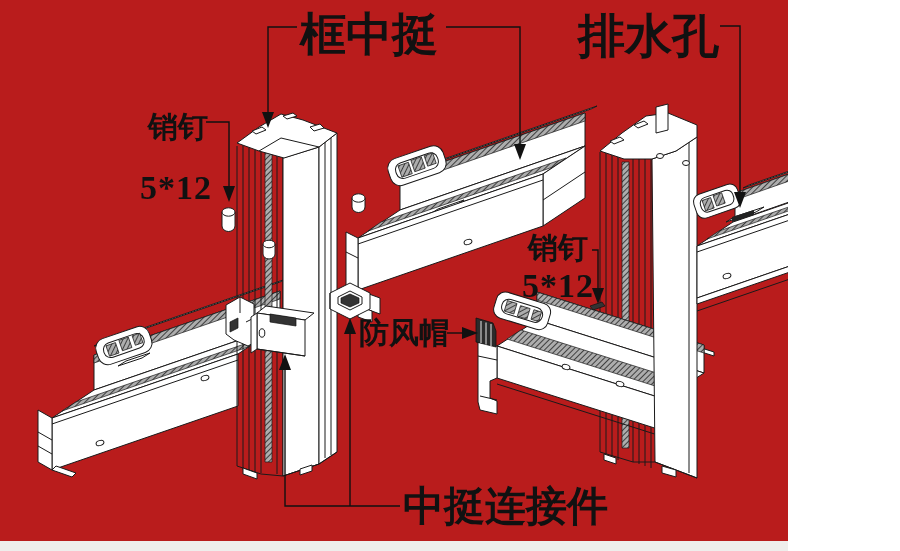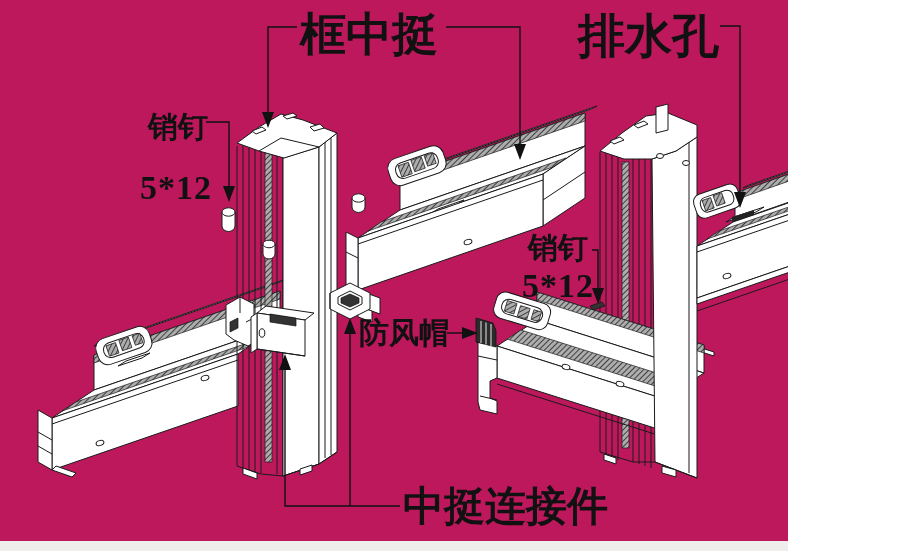--- a/index.html
+++ b/index.html
@@ -1,16 +1,16 @@
 <!DOCTYPE html>
 <html><head>
 <meta charset="utf-8">
 <style>
   html,body{margin:0;padding:0;background:#ffffff;}
-  .stage{position:relative;width:788px;height:551px;background:#be185d;overflow:hidden;
+  .stage{position:relative;width:788px;height:551px;background:#b91c1c;overflow:hidden;
          font-family:"Liberation Serif", serif;}
   svg{position:absolute;left:0;top:0;}
   .ln{fill:#ffffff;stroke:#1a1a1a;stroke-width:1;stroke-linejoin:round;}
   .wire{fill:none;stroke:#1a1a1a;stroke-width:1;stroke-linejoin:round;}
   .hh{fill:url(#hatch);stroke:#1a1a1a;stroke-width:0.7;}
   .dk{fill:#333333;stroke:#111111;stroke-width:0.7;}
   .lead{fill:none;stroke:#111111;stroke-width:1.4;}
   .arr{fill:#111111;stroke:none;}
   .rib{fill:none;stroke:#ffffff;stroke-width:0.9;}
   text{fill:#111111;font-family:"Liberation Serif", serif;font-weight:600;}

